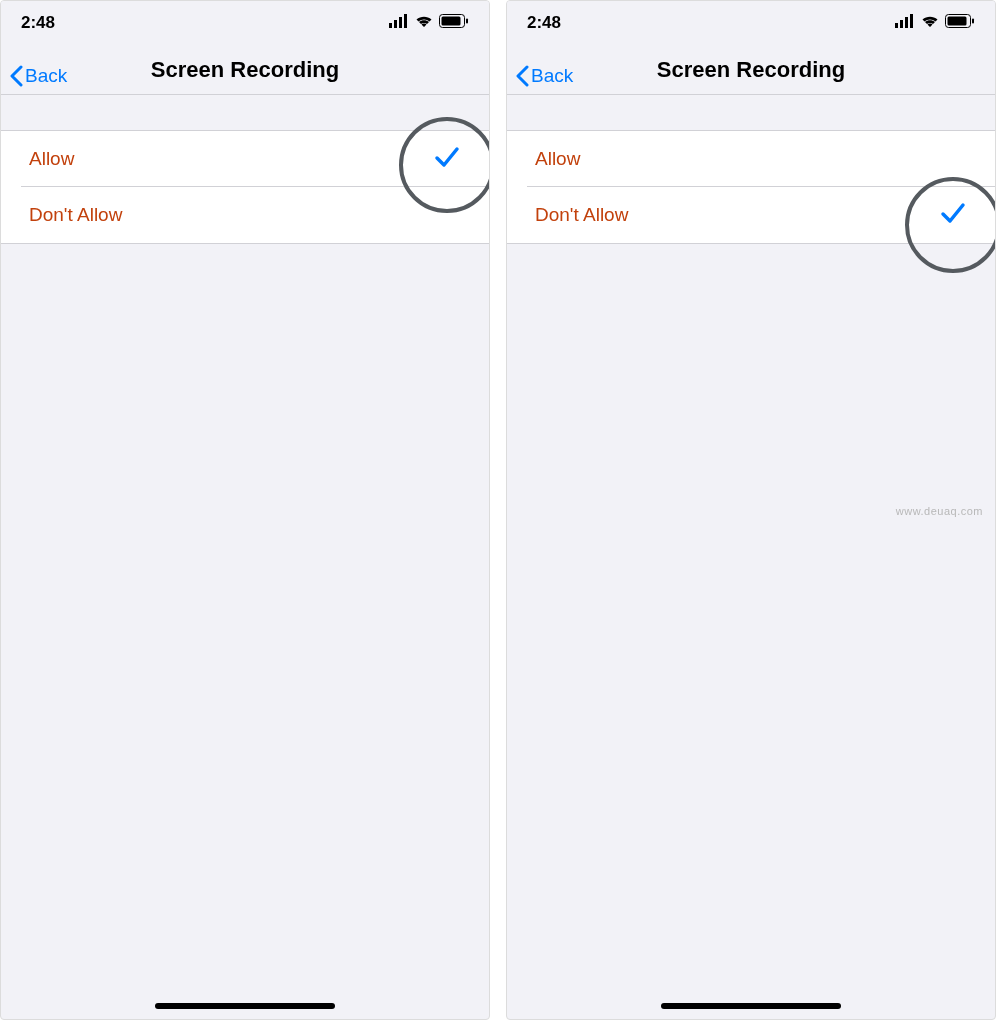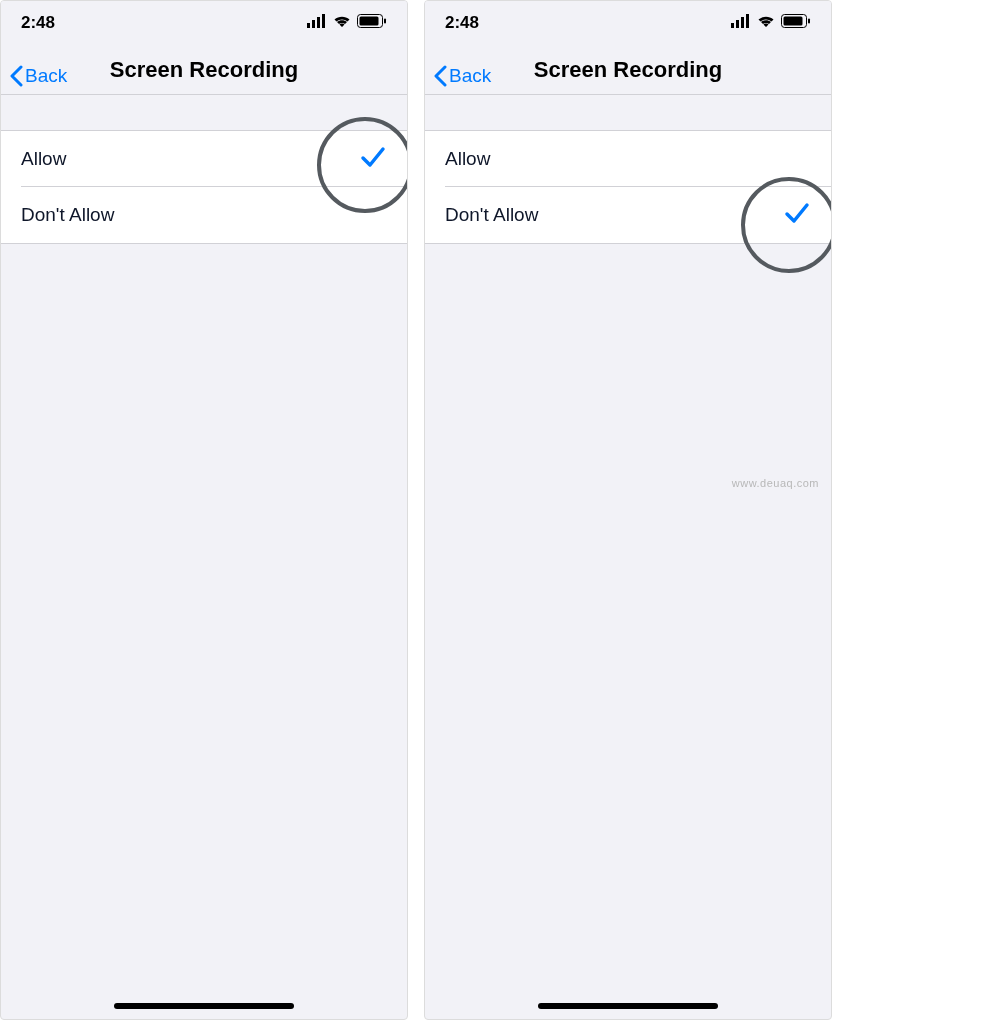--- a/index.html
+++ b/index.html
@@ -11,21 +11,21 @@
     }
     body {
       width: 1000px;
       height: 1020px;
       background: #ffffff;
       display: flex;
       gap: 16px;
       padding: 0;
     }
     .phone {
-      width: 408px;
+      width: 490px;
       height: 1020px;
       background: #f2f2f7;
       border: 1px solid #dcdcdc;
       border-radius: 4px;
       position: relative;
       overflow: hidden;
     }
     .status-bar {
       height: 44px;
       background: #f2f2f7;
@@ -78,23 +78,23 @@
       height: 36px;
       background: #f2f2f7;
       border-bottom: 1px solid #d1d1d6;
     }
     .list-row {
       height: 56px;
       background: #fff;
       display: flex;
       align-items: center;
       justify-content: space-between;
-      padding: 0 20px;
+      padding: 0 28px;
       font-size: 19px;
-      color: #0f172a;
+      color: #c2410c;
       position: relative;
       cursor: pointer;
       gap: 28px;
     }
     .list-row:not(:last-child)::after {
       content: "";
       position: absolute;
       left: 20px;
       right: 0;
       bottom: 0;
@@ -122,21 +122,21 @@
       left: 50%;
       transform: translateX(-50%);
       width: 180px;
       height: 6px;
       background: #000;
       border-radius: 3px;
     }
     .watermark {
       position: absolute;
       right: 12px;
-      bottom: 530px;
+      bottom: 502px;
       font-size: 11px;
       color: #b8b8b8;
       letter-spacing: 0.5px;
       z-index: 5;
     }
   </style>
 </head>
 <body>
 
 <div class="phone">

